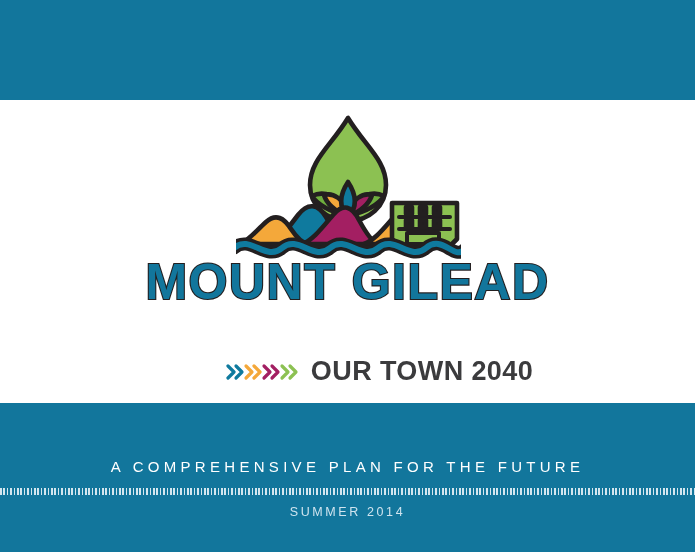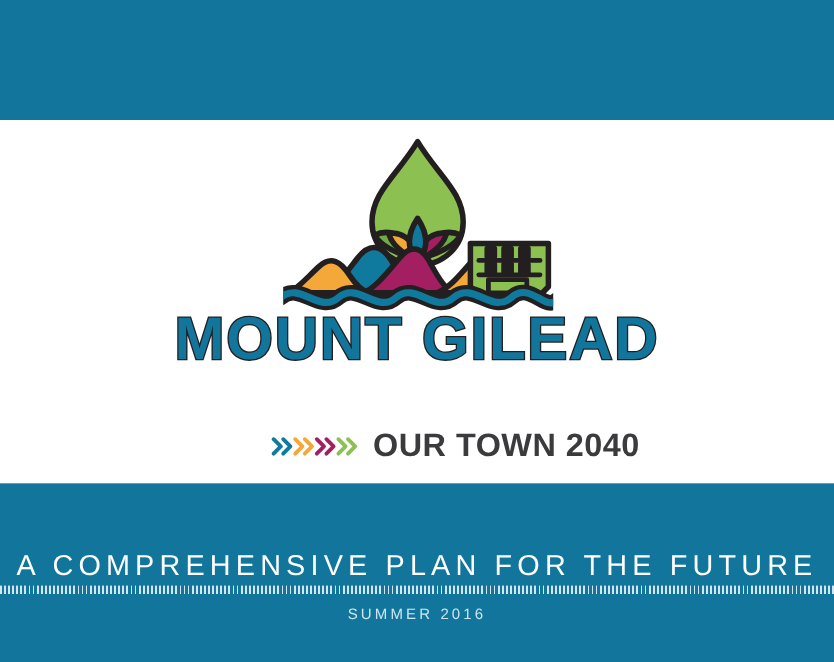--- a/index.html
+++ b/index.html
@@ -109,21 +109,21 @@
 
   .subtitle {
     position: absolute;
     left: 0;
     top: 55px;
     width: 695px;
     text-align: center;
     color: #ffffff;
     font-family: "Liberation Sans", sans-serif;
     font-weight: 400;
-    font-size: 24px;
+    font-size: 15px;
     letter-spacing: 4.3px;
     white-space: nowrap;
   }
 
   
   .dash-rule {
     position: absolute;
     left: 0;
     top: 85px;
     width: 695px;
@@ -234,16 +234,16 @@
         </svg>
       </span>
       <span class="tagline-text">OUR TOWN 2040</span>
     </div>
 
   </div>
 
   <div class="band-bottom">
     <div class="subtitle">A COMPREHENSIVE PLAN FOR THE FUTURE</div>
     <div class="dash-rule"></div>
-    <div class="issue-date">SUMMER 2016</div>
+    <div class="issue-date">SUMMER 2014</div>
   </div>
 
 </div>
 
 </body></html>

